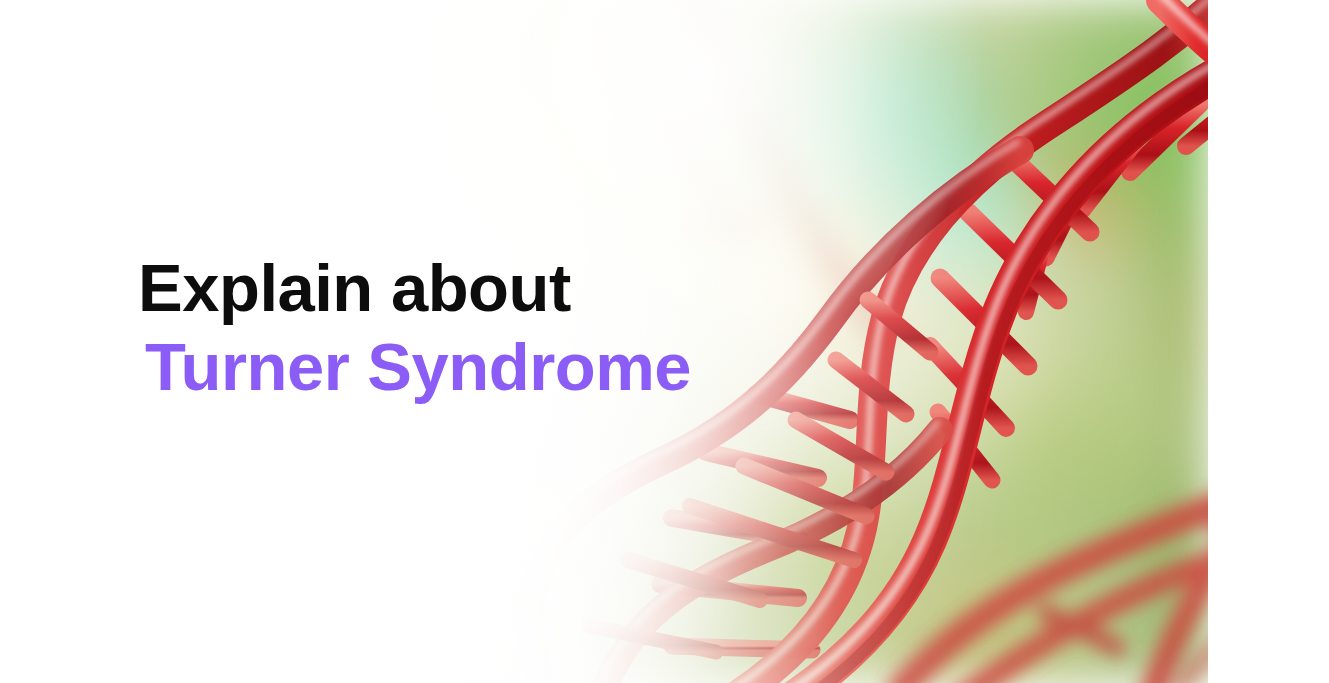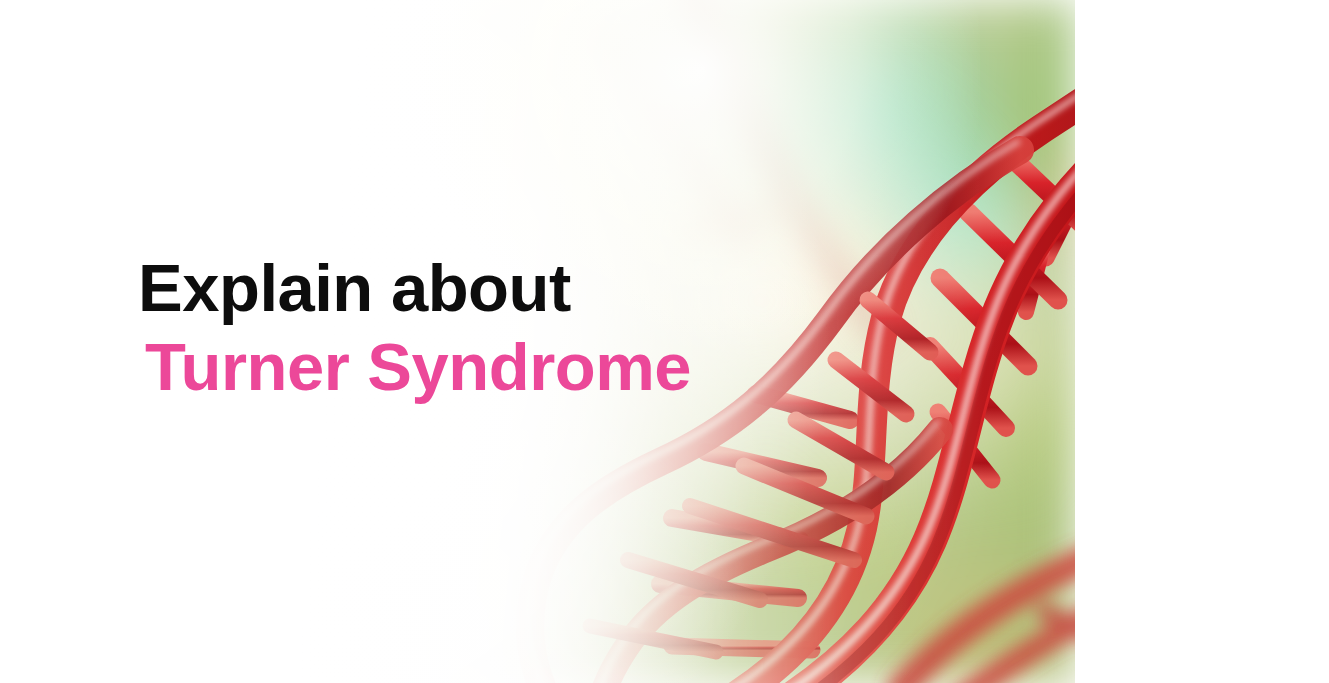--- a/index.html
+++ b/index.html
@@ -7,21 +7,21 @@
     margin: 0;
     padding: 0;
     background: #ffffff;
   }
   body {
     font-family: "Liberation Sans", sans-serif;
   }
 
   .banner {
     position: relative;
-    width: 1075px;
+    width: 1208px;
     height: 683px;
     overflow: hidden;
     background: #ffffff;
   }
 
   
   .bg-base {
     position: absolute;
     inset: 0;
     background:
@@ -291,16 +291,16 @@
       </g>
     </svg>
   </div>
 
   <div class="white-fade"></div>
   <div class="white-fade-2"></div>
   <div class="flare"></div>
 
   <div class="headline">
     <span class="line line-1" style="color: rgb(13, 13, 13);">Explain about</span>
-    <span class="line line-2" style="color: #ec4899;">Turner Syndrome</span>
+    <span class="line line-2" style="color: #8b5cf6;">Turner Syndrome</span>
   </div>
 
 </div>
 
 </body></html>

